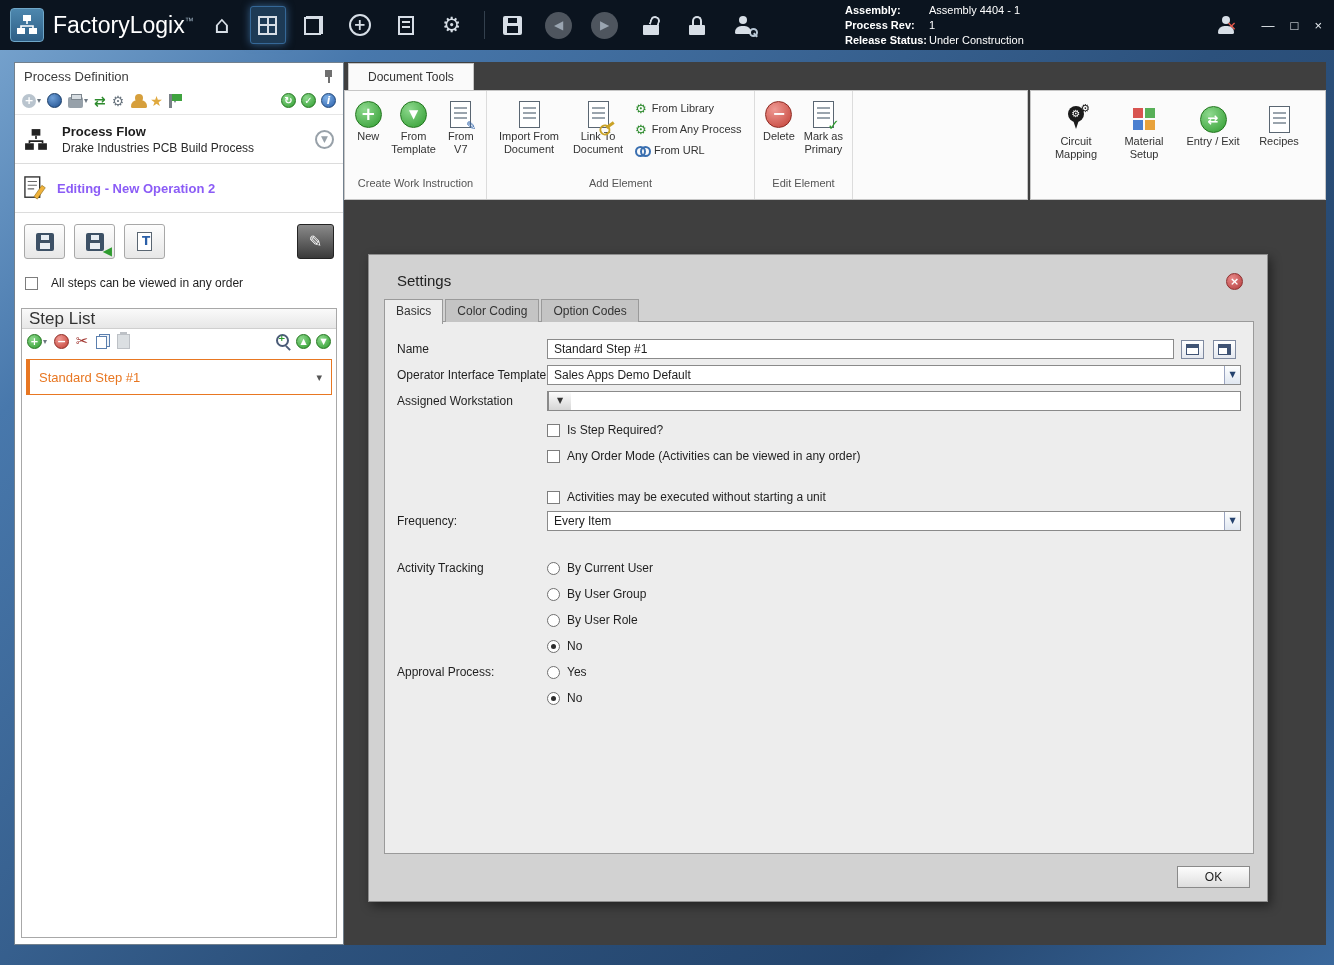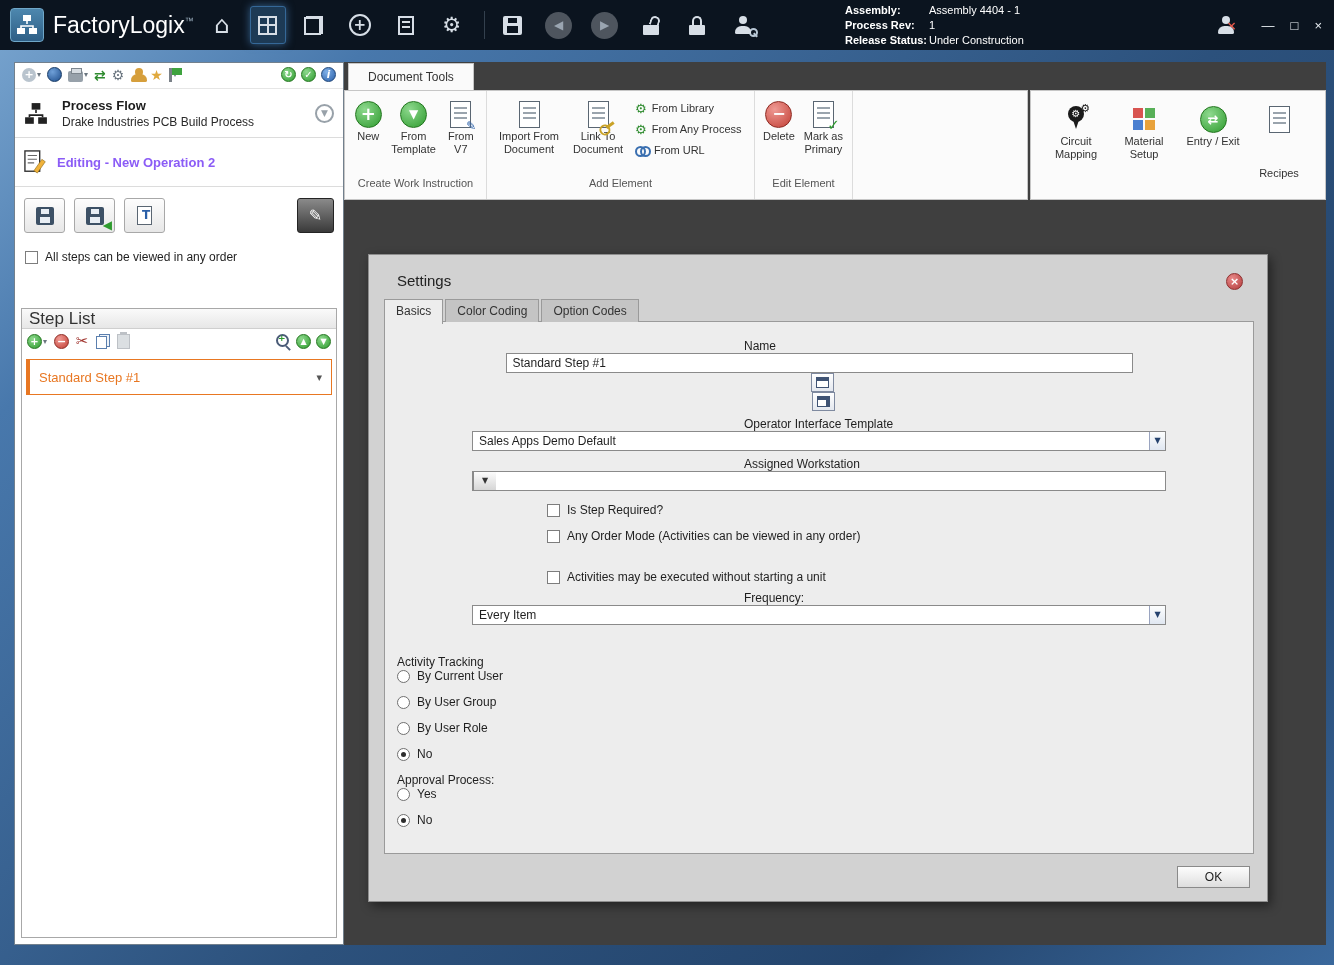--- a/index.html
+++ b/index.html
@@ -120,21 +120,21 @@
     background: linear-gradient(#8a8a8a, #3a3a3a); display: flex; align-items: center; justify-content: center; }
   .i-disk2 { width: 18px; height: 18px; background: #3d5166; border-radius: 2px; position: relative; }
   .i-disk2::before { content: ''; position: absolute; top: 2px; left: 5px; width: 8px; height: 5px; background: #e8eef4; }
   .i-disk2::after { content: ''; position: absolute; bottom: 2px; left: 4px; width: 10px; height: 6px; background: #e8eef4; }
   .ov-green { position: absolute; right: 2px; bottom: 1px; color: #2e9b2e; font-size: 12px; font-weight: bold; }
   .i-page-sm { width: 15px; height: 19px; background: #fff; border: 1px solid #5a6672; position: relative; }
   .blue-t { position: absolute; left: 4px; top: 2px; font-size: 12px; font-weight: bold; color: #2a5fa8; }
 
   .lp-cbrow { display: flex; align-items: center; gap: 7px; padding: 8px 10px; }
   .cbx { width: 13px; height: 13px; border: 1px solid #7d7d7d; background: #fff; flex: none; position: relative; }
-  .lp-cb-label { font-size: 12px; color: #1e1e1e; }
+  .lp-cb-label { font-size: 12px; color: #1e1e1e; margin-left: 6px; }
 
   .step-list { position: absolute; left: 6px; right: 6px; top: 245px; bottom: 6px; border: 1px solid #a8a8a8; background: #fff; }
   .sl-header { height: 20px; background: linear-gradient(#fafafa, #e7e7e7); border-bottom: 1px solid #cfcfcf;
     display: flex; align-items: center; padding: 0 7px; font-size: 17px; color: #333; }
   .sl-toolbar { height: 25px; display: flex; align-items: center; gap: 7px; padding: 0 5px; }
   .i-copy { position: relative; width: 14px; height: 15px; }
   .i-copy::before { content: ''; position: absolute; left: 0; bottom: 0; width: 9px; height: 11px; border: 1px solid #5b7fae; background: #fff; z-index: 2; }
   .i-copy::after { content: ''; position: absolute; right: 0; top: 0; width: 9px; height: 11px; border: 1px solid #5b7fae; background: #eef3f9; }
   .i-paste { position: relative; width: 13px; height: 15px; background: #c9ced3; border: 1px solid #9aa1a8; opacity: .65; }
   .i-paste::before { content: ''; position: absolute; top: -3px; left: 2px; width: 7px; height: 3px; background: #9aa1a8; }
@@ -195,21 +195,21 @@
   .dlg-title { position: absolute; left: 28px; top: 17px; font-size: 15px; color: #222; }
   .dlg-close { position: absolute; right: 24px; top: 18px; width: 17px; height: 17px; border-radius: 50%;
     background: radial-gradient(circle at 35% 30%, #e98a8a, #b23b3b); border: 1px solid #8e2f2f;
     color: #fff; display: flex; align-items: center; justify-content: center; font-size: 11px; font-weight: bold; }
   .dlg-tabs { position: absolute; left: 15px; top: 44px; display: flex; z-index: 3; }
   .dtab { padding: 4px 11px; font-size: 12px; color: #333; background: #c4c4c4;
     border: 1px solid #9a9a9a; border-bottom: none; margin-right: 2px; }
   .dtab.checked { background: #ededed; padding-bottom: 6px; margin-bottom: -2px; }
   .dlg-panel { position: absolute; left: 15px; top: 66px; width: 870px; height: 533px;
     background: #ededed; border: 1px solid #9a9a9a; padding: 17px 12px 0; font-size: 12px; color: #1f1f1f; }
-  .frow { display: flex; align-items: center; flex-direction: column; }
+  .frow { display: flex; align-items: center; }
   .flabel { width: 150px; flex: none; }
   .tinput { width: 627px; height: 20px; background: #fff; border: 1px solid #8a8a8a;
     display: flex; align-items: center; padding: 0 6px; }
   .fbtn { width: 23px; height: 19px; border: 1px solid #7f8aa0; background: linear-gradient(#fff, #e4e8ef);
     display: flex; align-items: center; justify-content: center; }
   .i-mtable { width: 13px; height: 11px; border: 1px solid #3f5374; background: linear-gradient(#3f5374 3px, #fff 3px); }
   .i-mtable2 { width: 13px; height: 11px; border: 1px solid #3f5374;
     background: linear-gradient(90deg, transparent 8px, #3f5374 8px), linear-gradient(#3f5374 3px, #fff 3px); }
   .combo { display: flex; align-items: stretch; width: 694px; height: 20px; background: #fff; border: 1px solid #8a8a8a; }
   .combo-val { flex: 1; display: flex; align-items: center; padding: 0 6px; }
@@ -320,20 +320,24 @@
     </div>
     <div class="win-controls">
       <span>—</span>
       <span>□</span>
       <span>×</span>
     </div>
   </div>
 </div>
 
 <div class="left-panel">
+  <div class="lp-header">
+    <span>Process Definition</span>
+    <span class="lp-pin"></span>
+  </div>
 
   <div class="lp-toolbar">
     <span class="sm">
         <span class="c-gray">
           <span class="gl">+</span>
         </span>
         <span class="tiny-dd gl">▾</span>
       </span>
     <span class="sm">
         <span class="globe"></span>
@@ -597,21 +601,21 @@
         <span>Material Setup</span>
       </div>
       <div class="rbtn" style="width:64px;">
         <span class="ric">
             <span class="big-circle bc-green">
               <span class="gl" style="font-size:13px;">⇄</span>
             </span>
           </span>
         <span>Entry / Exit</span>
       </div>
-      <div class="rbtn" style="width:52px;gap:32px;">
+      <div class="rbtn" style="width:52px;">
         <span class="ric">
             <span class="i-bigpage"></span>
           </span>
         <span>Recipes</span>
       </div>
     </div>
   </div>
 
   <div class="canvas">
     <div class="dialog">

